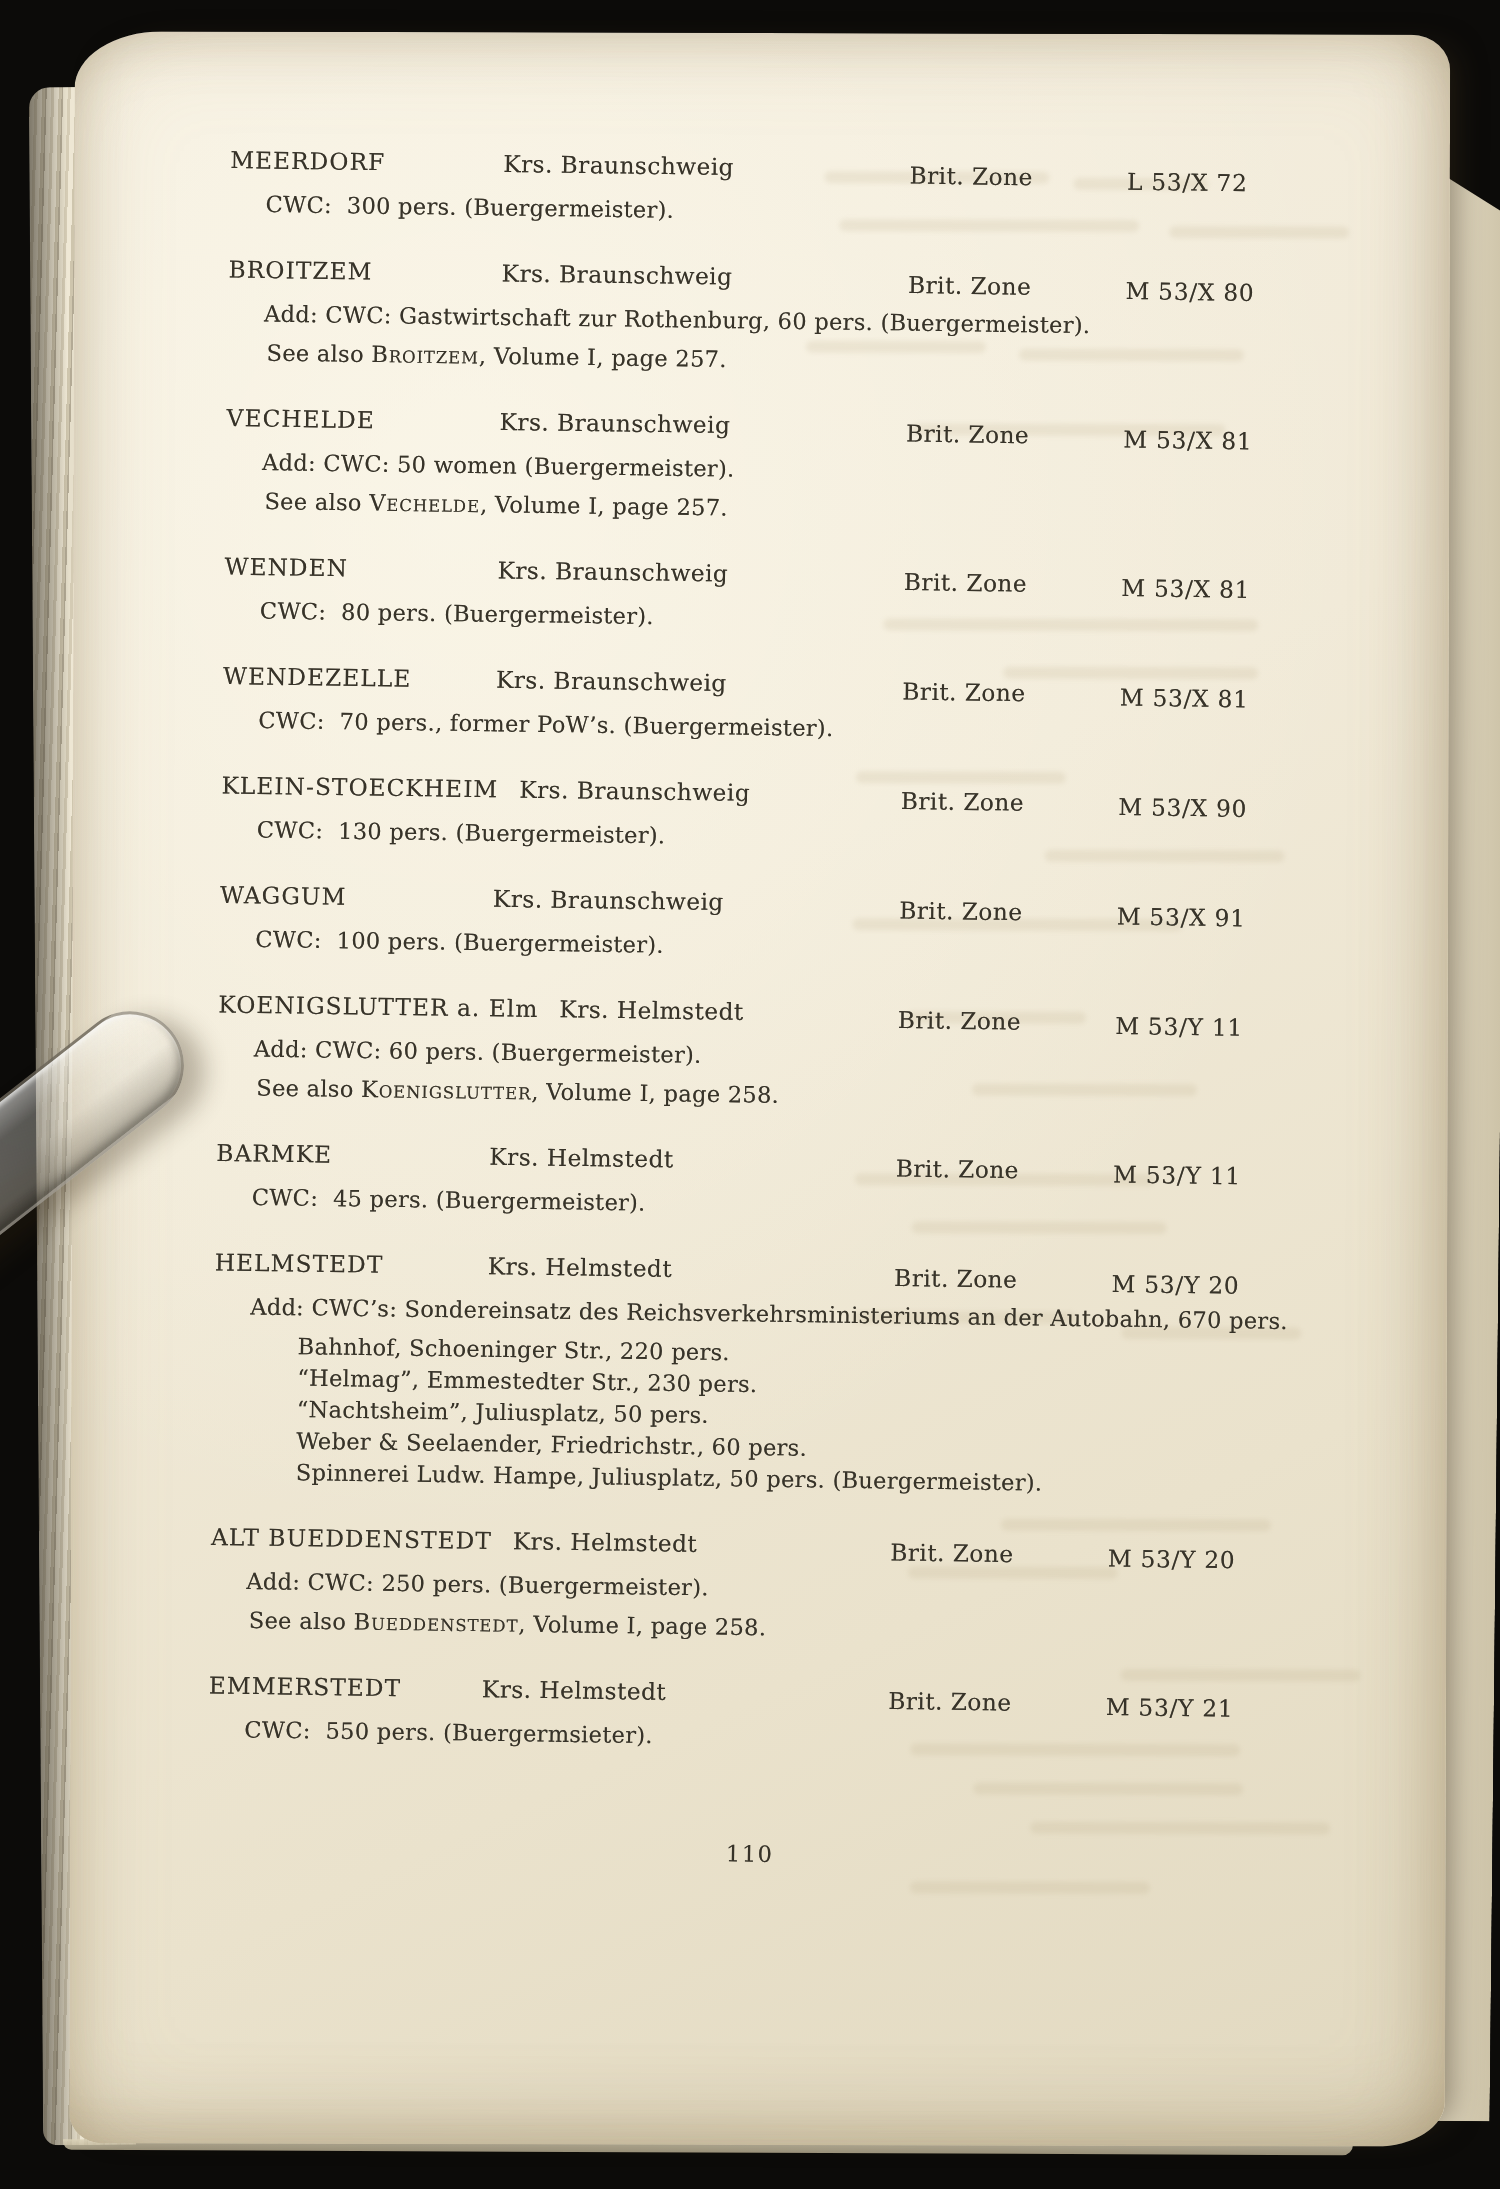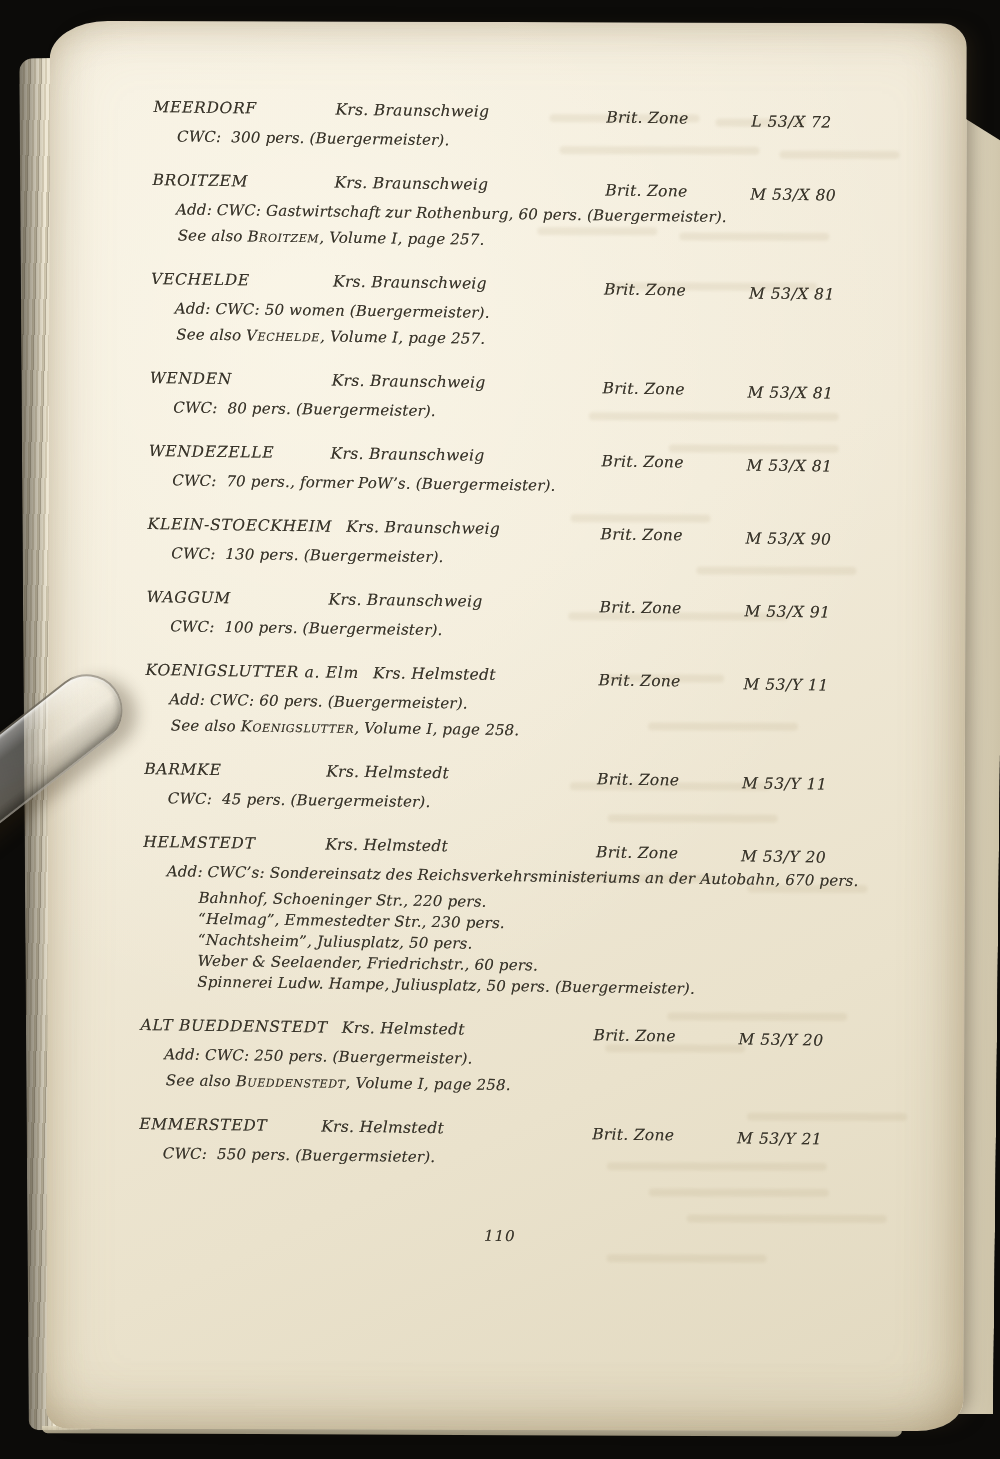--- a/index.html
+++ b/index.html
@@ -8,21 +8,21 @@
     --ink:#373329;
   }
   *{margin:0;padding:0;box-sizing:border-box;}
   html,body{width:1000px;height:1459px;overflow:hidden;}
   body{
     background:var(--background);
     font-family:"DejaVu Serif","Liberation Serif",serif;
     color:var(--ink);
     position:relative;
   }
-  .scene{position:absolute;inset:0;font-style:italic;}
+  .scene{position:absolute;inset:0;}
 
   
   .page-stack-left{
     position:absolute;left:24px;top:58px;width:62px;height:1372px;
     background:
       linear-gradient(90deg, rgba(40,35,25,0.55), rgba(40,35,25,0) 40%),
       repeating-linear-gradient(92deg,
         #b4ab96 0 1px,#e7e0cc 1px 4px,#d5ccb5 4px 6px,#efe8d5 6px 9px,#cfc6ae 9px 11px);
     border-radius:14px 0 0 10px;
     transform:rotate(-0.4deg);

